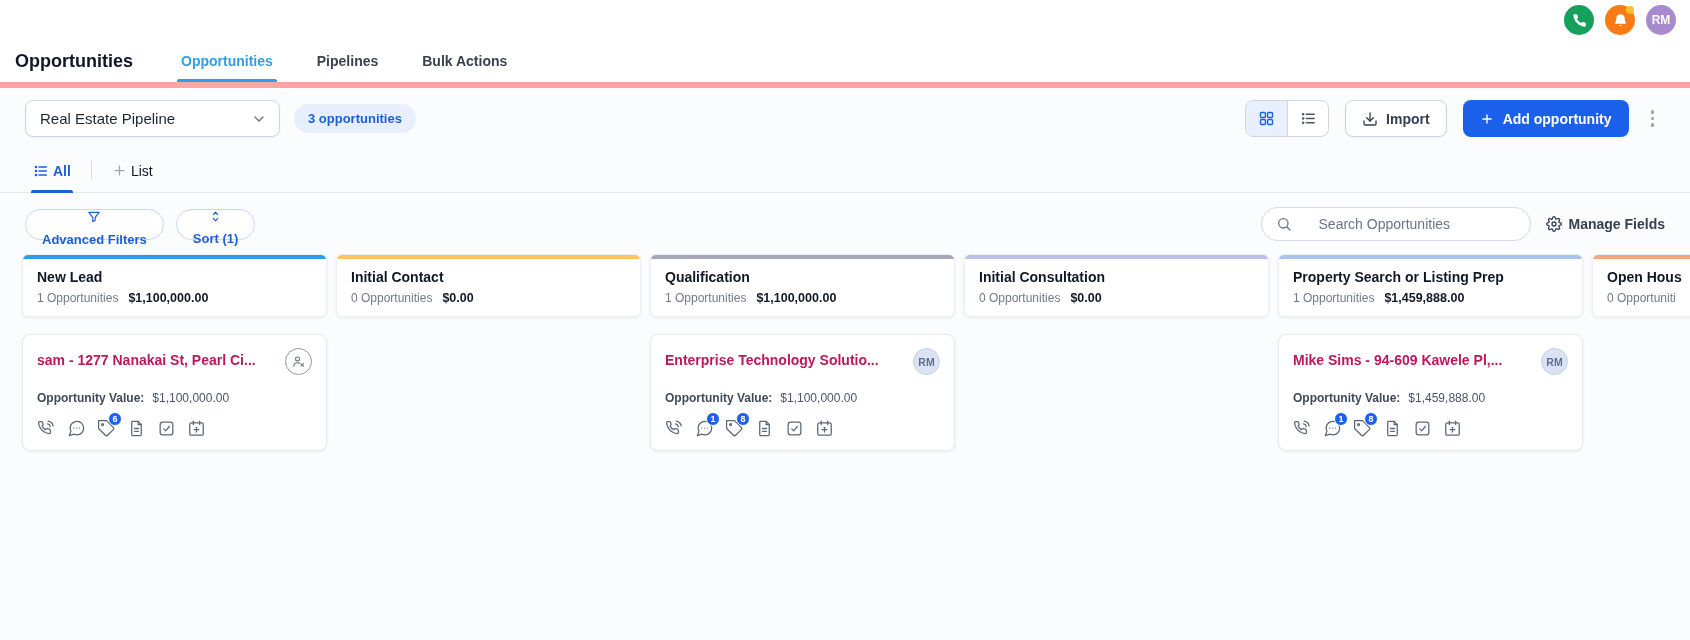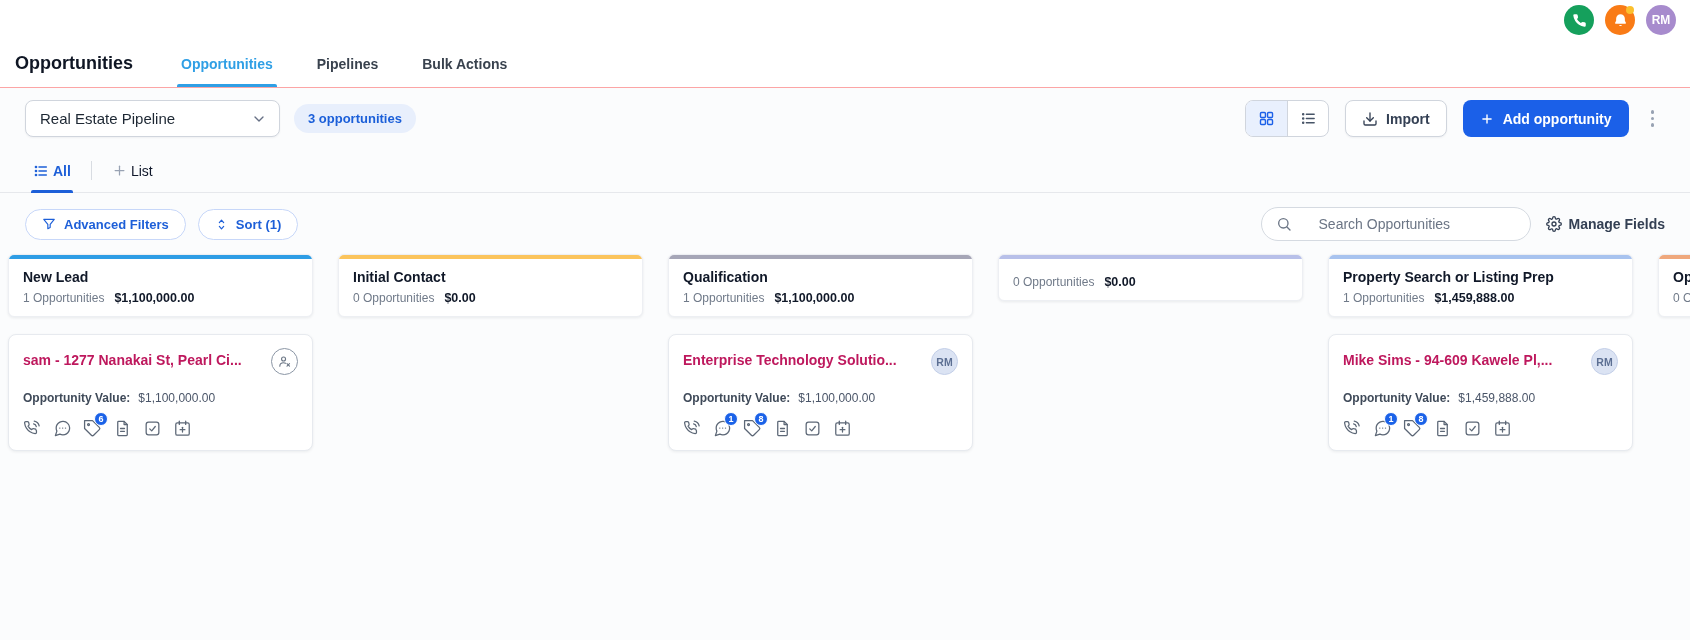--- a/index.html
+++ b/index.html
@@ -26,21 +26,21 @@
   .cb-bell  { background: #f97b16; }
   .cb-avatar{ background: #a78bcd; color: #fff; font-size: 12px; font-weight: 700; }
   .notif-dot {
     position: absolute; top: 1px; right: 1px; width: 8px; height: 8px;
     border-radius: 50%; background: #fbc02d;
   }
 
   
   .header {
     background: #fff; height: 48px; display: flex; align-items: stretch;
-    padding-left: 15px; border-bottom: 1px solid #fca5a5;
+    padding-left: 15px; border-bottom: 6px solid #fca5a5;
   }
   .page-title { align-self: center; font-size: 18px; font-weight: 700; color: #0f1624; }
   .main-tabs { display: flex; margin-left: 48px; gap: 44px; }
   .mtab {
     display: flex; align-items: center; position: relative;
     font-size: 14px; font-weight: 600; color: #39424e; cursor: pointer;
   }
   .mtab.active { color: #2f9fe5; }
   .mtab.active::after {
     content: ""; position: absolute; left: -4px; right: -4px; bottom: 0;
@@ -103,43 +103,43 @@
 
   
   .filterbar {
     display: flex; justify-content: space-between; align-items: center;
     padding: 14px 25px 0 25px;
   }
   .fb-left { display: flex; gap: 12px; }
   .pill-btn {
     display: flex; align-items: center; gap: 8px; height: 31px; padding: 0 16px;
     background: #fff; border: 1px solid #c7d7f9; border-radius: 16px;
-    color: #1d5fd8; font-size: 13px; font-weight: 700; cursor: pointer;
+    color: #1d5fd8; font-size: 13px; font-weight: 700; cursor: pointer; flex-direction: column;
   }
   .fb-right { display: flex; align-items: center; gap: 15px; }
   .search-box {
     width: 270px; height: 34px; background: #fff;
     border: 1px solid #d5dae1; border-radius: 17px;
     display: flex; align-items: center; gap: 27px; padding: 0 12px 0 14px;
     color: #6b7585;
   }
   .search-box input {
     border: none; outline: none; background: transparent; width: 100%;
     font-size: 14px; color: #344054; font-family: inherit;
   }
   .search-box input::placeholder { color: #6b7585; }
   .manage-fields {
     display: flex; align-items: center; gap: 7px; cursor: pointer;
     font-size: 14px; font-weight: 700; color: #344054;
   }
 
   
   .board {
-    display: flex; align-items: flex-start; gap: 25px;
-    padding: 13px 0 0 8px;
+    display: flex; align-items: flex-start; gap: 9px;
+    padding: 13px 0 0 22px;
   }
   .column { flex: 0 0 305px; width: 305px; display: flex; flex-direction: column; gap: 17px; }
   .col-header {
     position: relative; background: #fff; border: 1px solid #edeff3; border-radius: 6px;
     box-shadow: 0 1px 3px rgba(16,24,40,.08); padding: 14px 14px 11px; overflow: hidden;
   }
   .col-accent { position: absolute; top: 0; left: 0; right: 0; height: 4px; background: #ccc; }
   .col-title { font-size: 14px; font-weight: 700; color: #101828; white-space: nowrap; overflow: hidden; }
   .col-stats { margin-top: 6px; display: flex; gap: 10px; align-items: baseline; white-space: nowrap; }
   .col-count { font-size: 12px; color: #707a89; }
@@ -497,20 +497,21 @@
               <line x1="9" y1="13.5" x2="15" y2="13.5"></line>
             </svg>
         </span>
       </div>
     </div>
   </div>
 
   <div class="column">
     <div class="col-header">
       <div class="col-accent" style="background: rgb(184, 192, 233);"></div>
+      <div class="col-title">Initial Consultation</div>
       <div class="col-stats">
         <span class="col-count">0 Opportunities</span>
         <span class="col-amount">$0.00</span>
       </div>
     </div>
   </div>
 
   <div class="column">
     <div class="col-header">
       <div class="col-accent" style="background: rgb(168, 195, 239);"></div>

